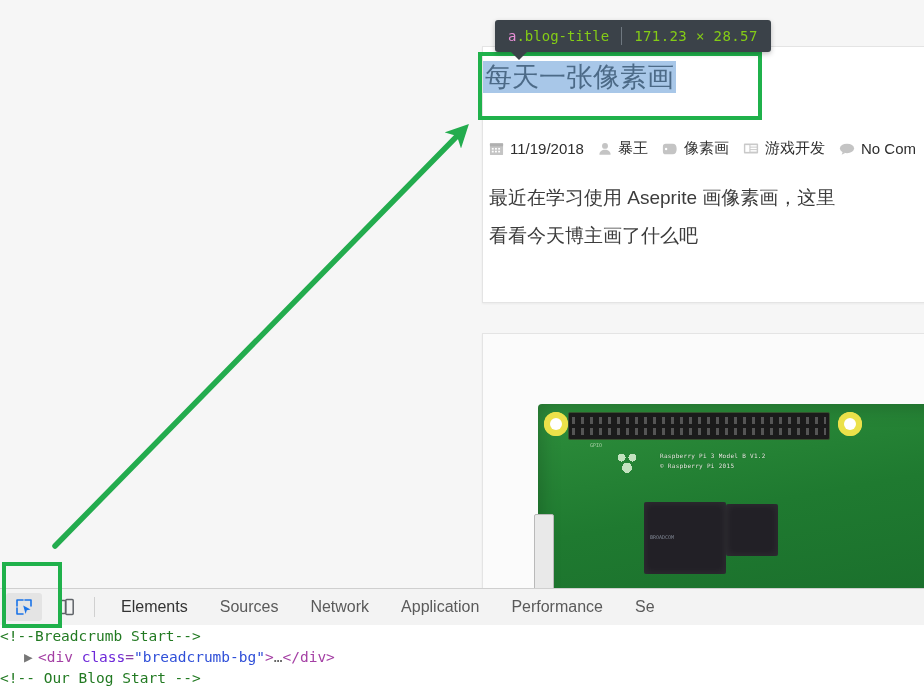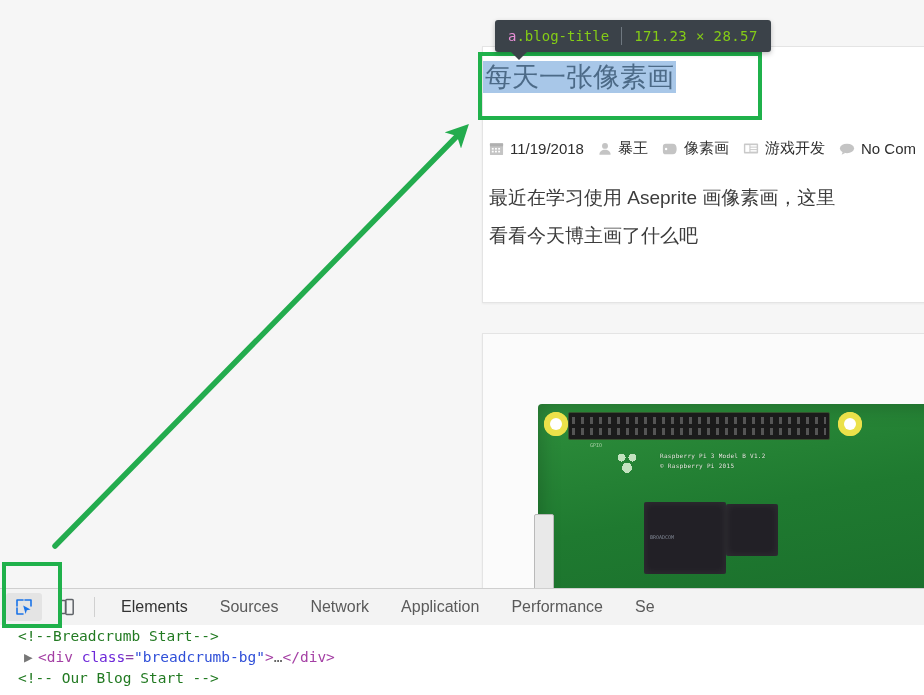--- a/index.html
+++ b/index.html
@@ -185,21 +185,21 @@
   }
   .dt-tab.selected{color:#333;}
 
   #dt-tree{
     position:absolute;left:0;top:36px;width:924px;height:71px;
     overflow:hidden;background:#fff;
     font-family:"DejaVu Sans Mono","Liberation Mono",monospace;
     font-size:14.5px;line-height:21px;
     padding-top:1px;
   }
-  .dt-line{white-space:nowrap;padding-left:18px;height:21px;}
+  .dt-line{white-space:nowrap;height:21px;}
   .dt-line.indent{padding-left:38px;}
   .dt-line .caret{
     display:inline-block;width:12px;color:#777;
     margin-left:-14px;margin-right:2px;
   }
   .c-comment{color:#227a22;}
   .c-punct{color:#8a3fa8;}
   .c-tag{color:#a43fa4;}
   .c-attr{color:#6d28d9;}
   .c-val{color:#2f4fd8;}

